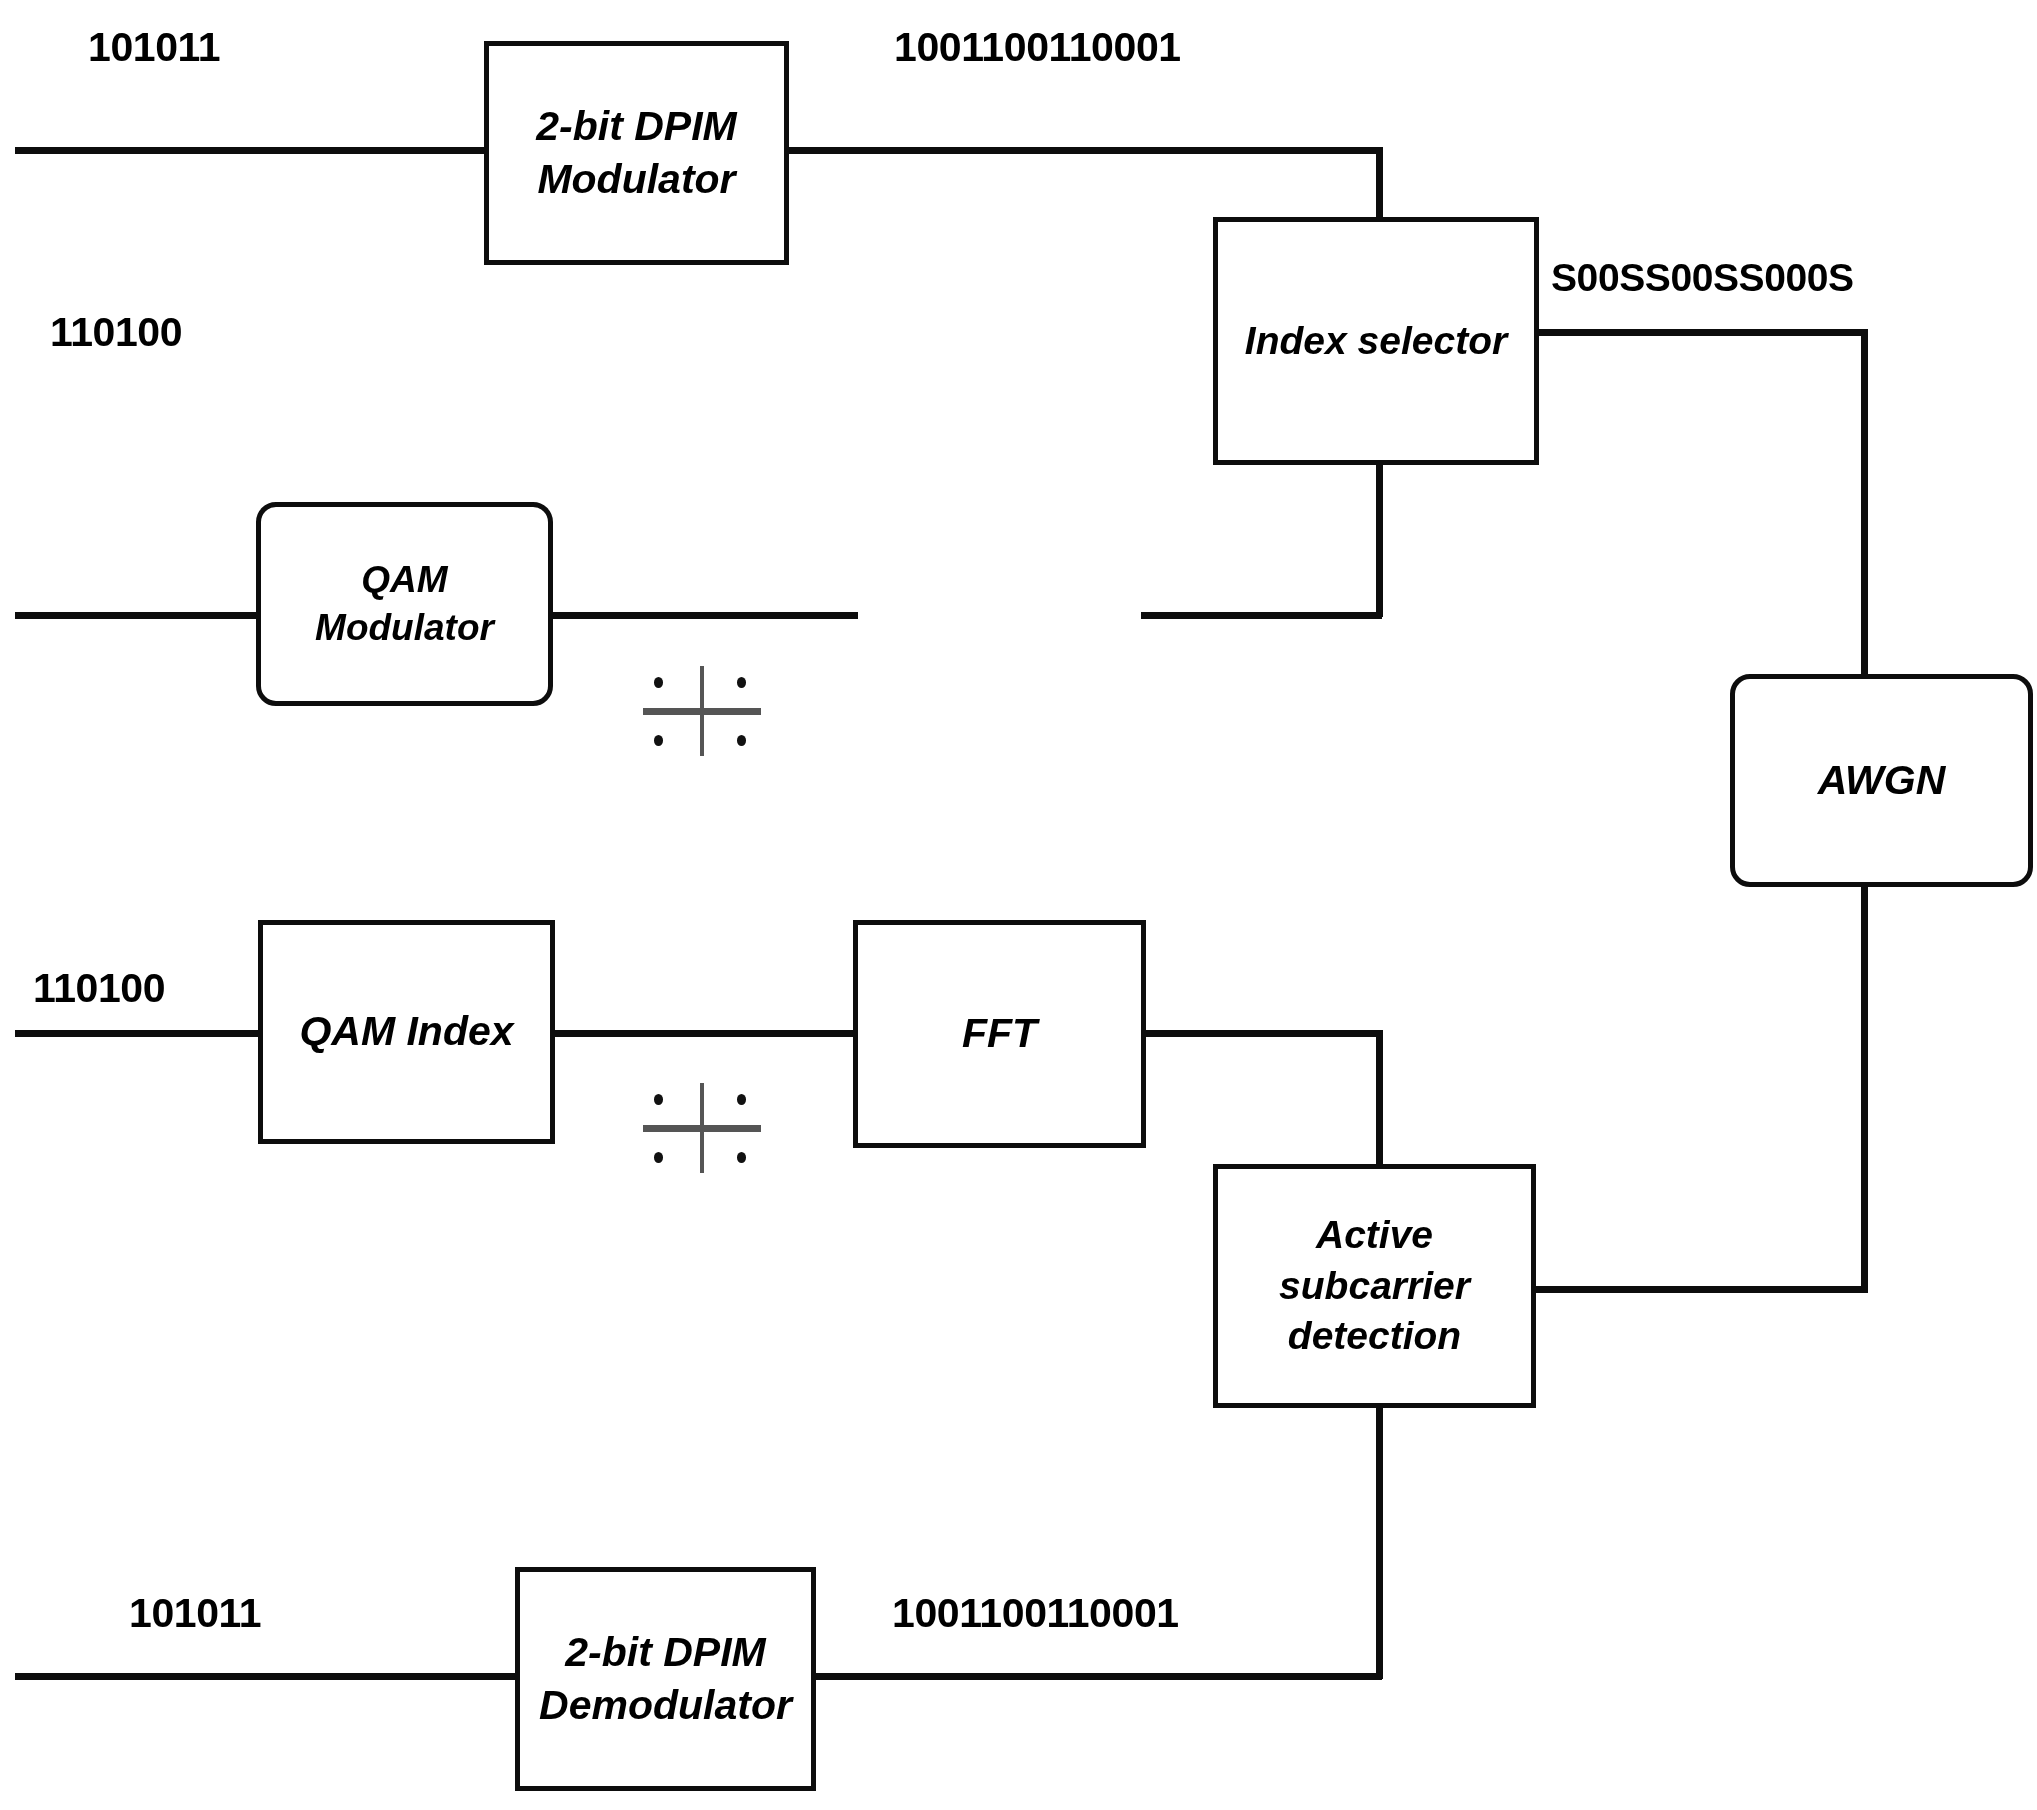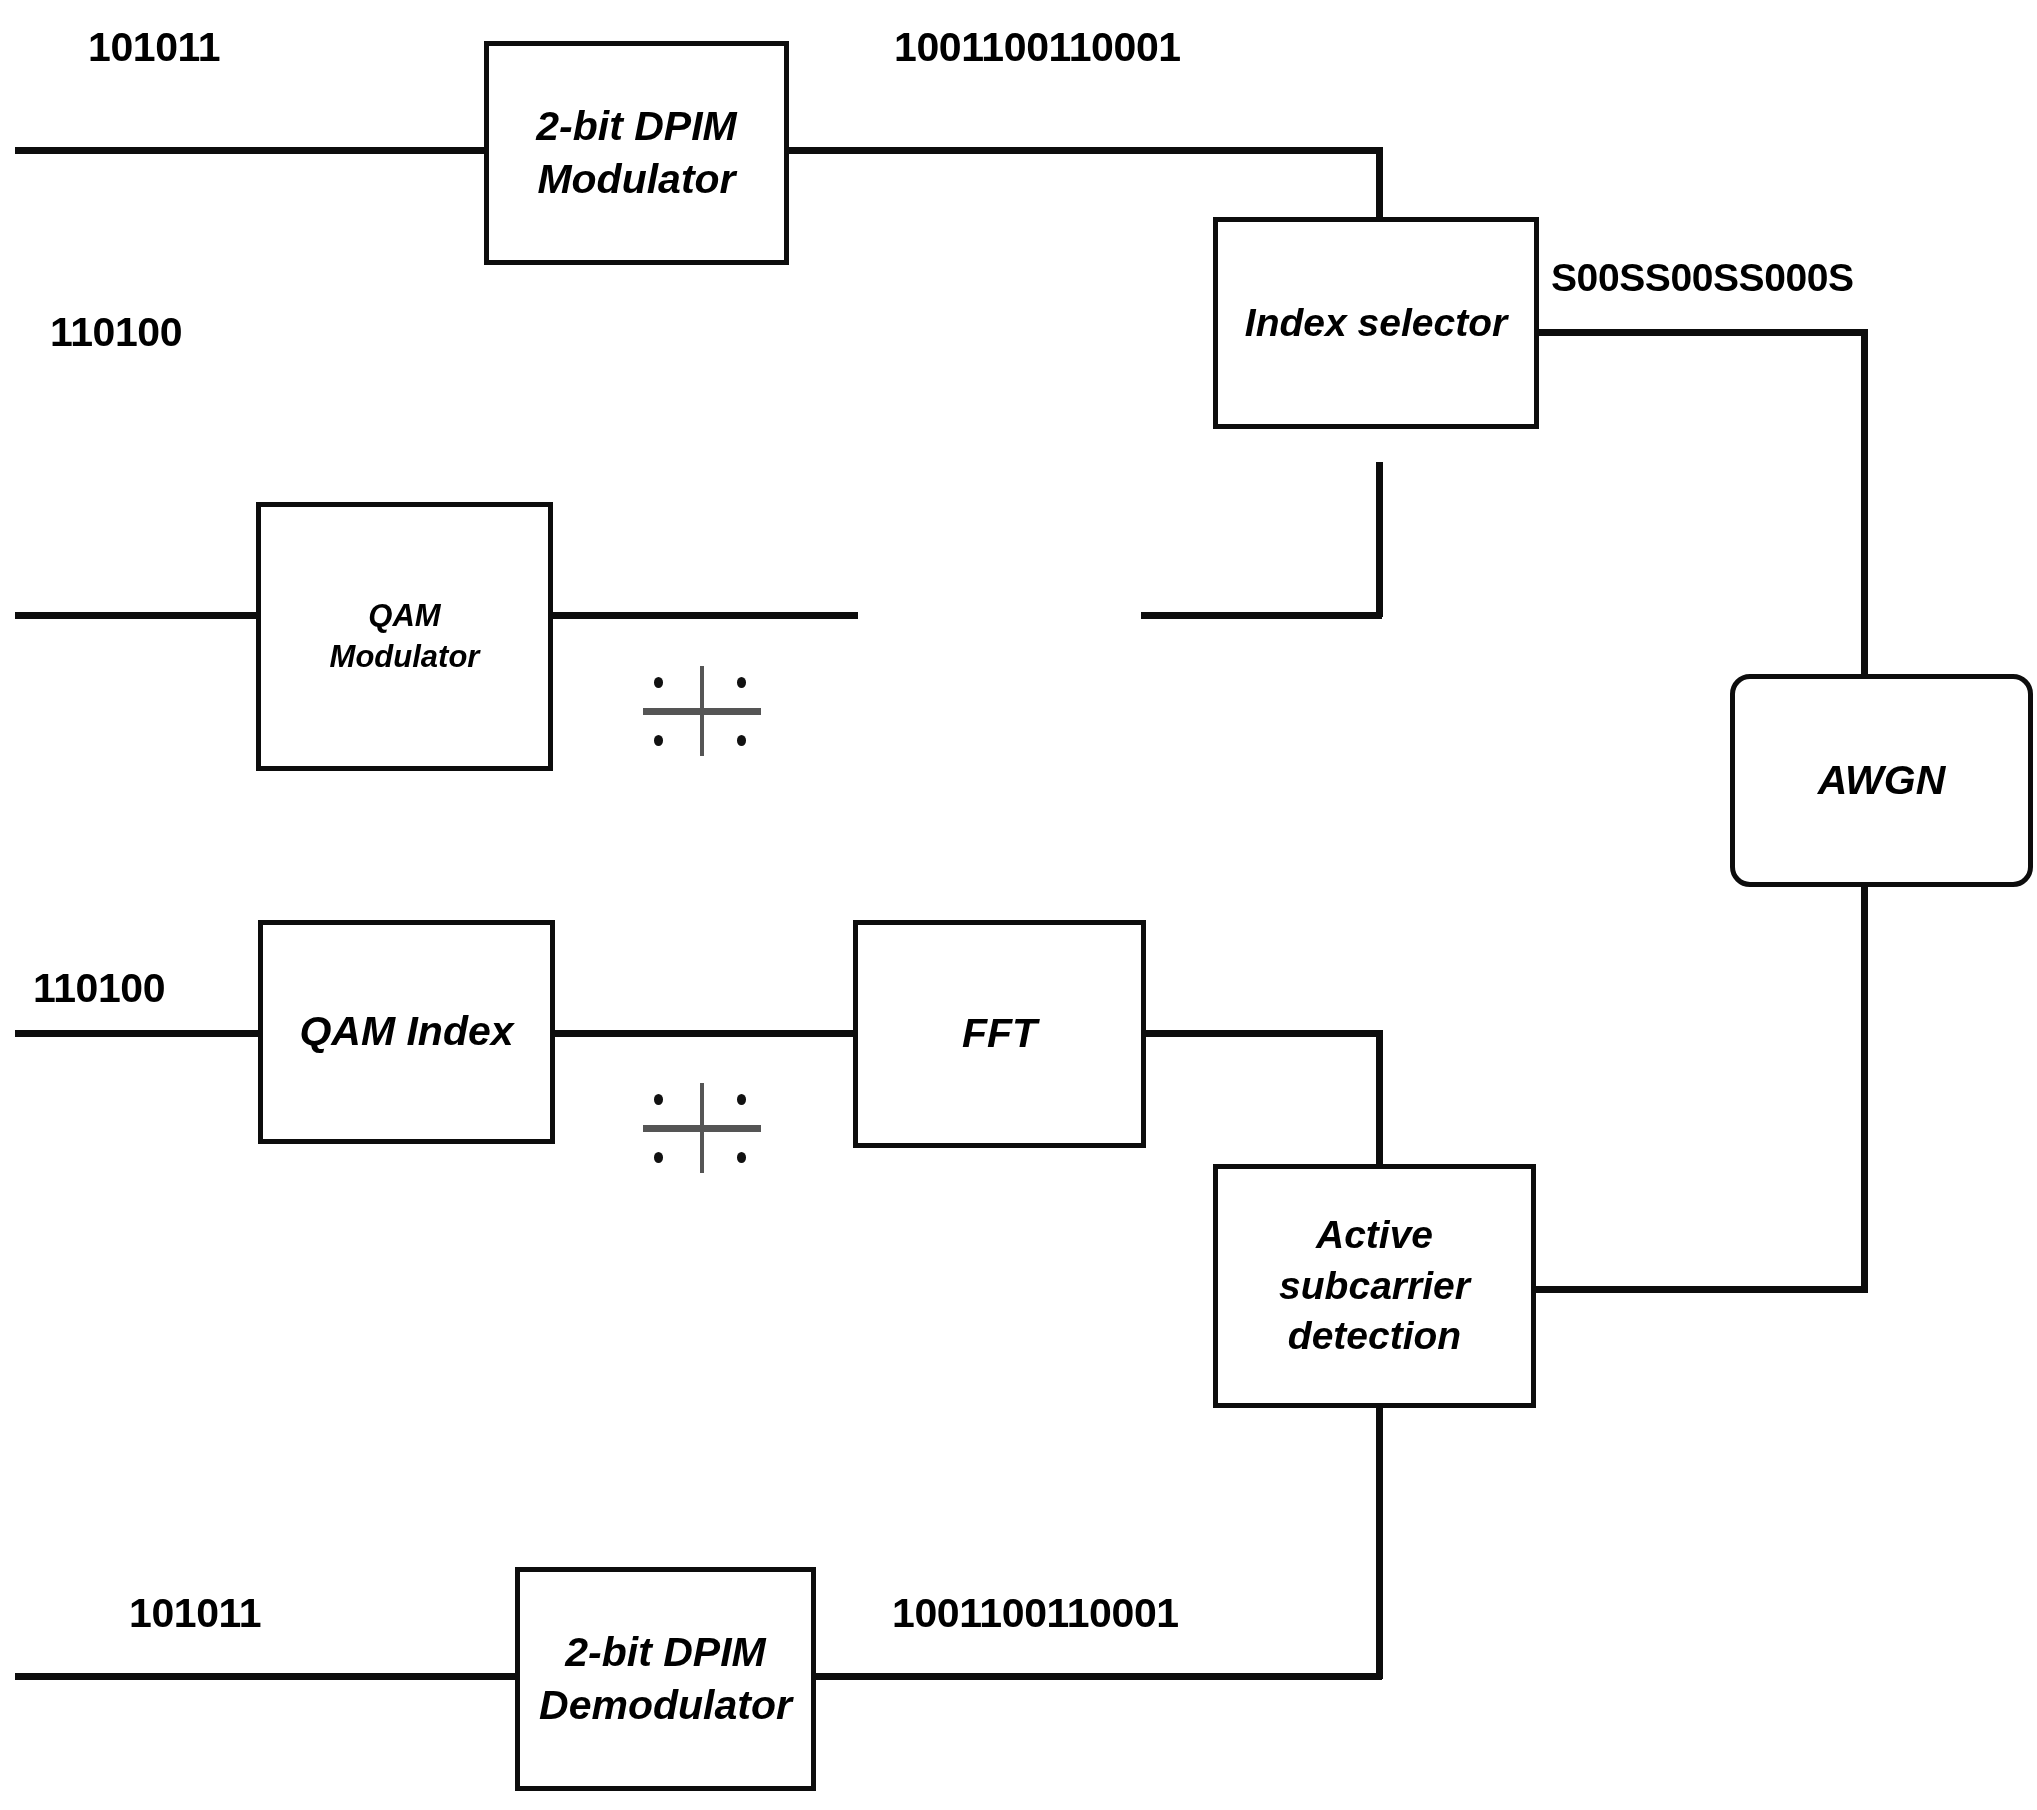--- a/index.html
+++ b/index.html
@@ -96,34 +96,34 @@
   <div class="block" style="left:484px; top:41px; width:305px; height:224px; font-size:41px;">
     <span class="lbl">2-bit DPIM
 Modulator</span>
   </div>
 
   <div class="hline" style="left:784px; top:147px; width:598px;"></div>
   <div class="vline" style="left:1376px; top:147px; height:73px;"></div>
 
   <div class="tlabel" style="left:894px; top:24.4px; font-size:41px;">1001100110001</div>
 
-  <div class="block" style="left:1213px; top:217px; width:326px; height:212px; font-size:39px;">
+  <div class="block" style="left:1213px; top:217px; width:326px; height:248px; font-size:39px;">
     <span class="lbl">Index selector</span>
   </div>
 
   <div class="tlabel" style="left:1551px; top:256px; font-size:39px;">S00SS00SS000S</div>
 
   <div class="hline" style="left:1533px; top:329px; width:334px;"></div>
   <div class="vline" style="left:1861px; top:329px; height:350px;"></div>
 
   <div class="hline" style="left:14.7px; top:612px; width:244px;"></div>
 
   <div class="tlabel" style="left:50px; top:309px; font-size:41px;">110100</div>
 
-  <div class="block" style="left:256px; top:502px; width:297px; height:269px; font-size:31px;">
+  <div class="block" style="left:256px; top:502px; width:297px; height:204px; font-size:37px;border-radius:20px;">
     <span class="lbl">QAM
 Modulator</span>
   </div>
 
   <div class="hline" style="left:549px; top:612px; width:309px;"></div>
 
   <div class="constellation" style="left:643px; top:666px; width:118px; height:90px;">
     <div class="cv"></div>
     <div class="ch"></div>
     <div class="dot" style="left:11.4px;  top:11.4px;"></div>

